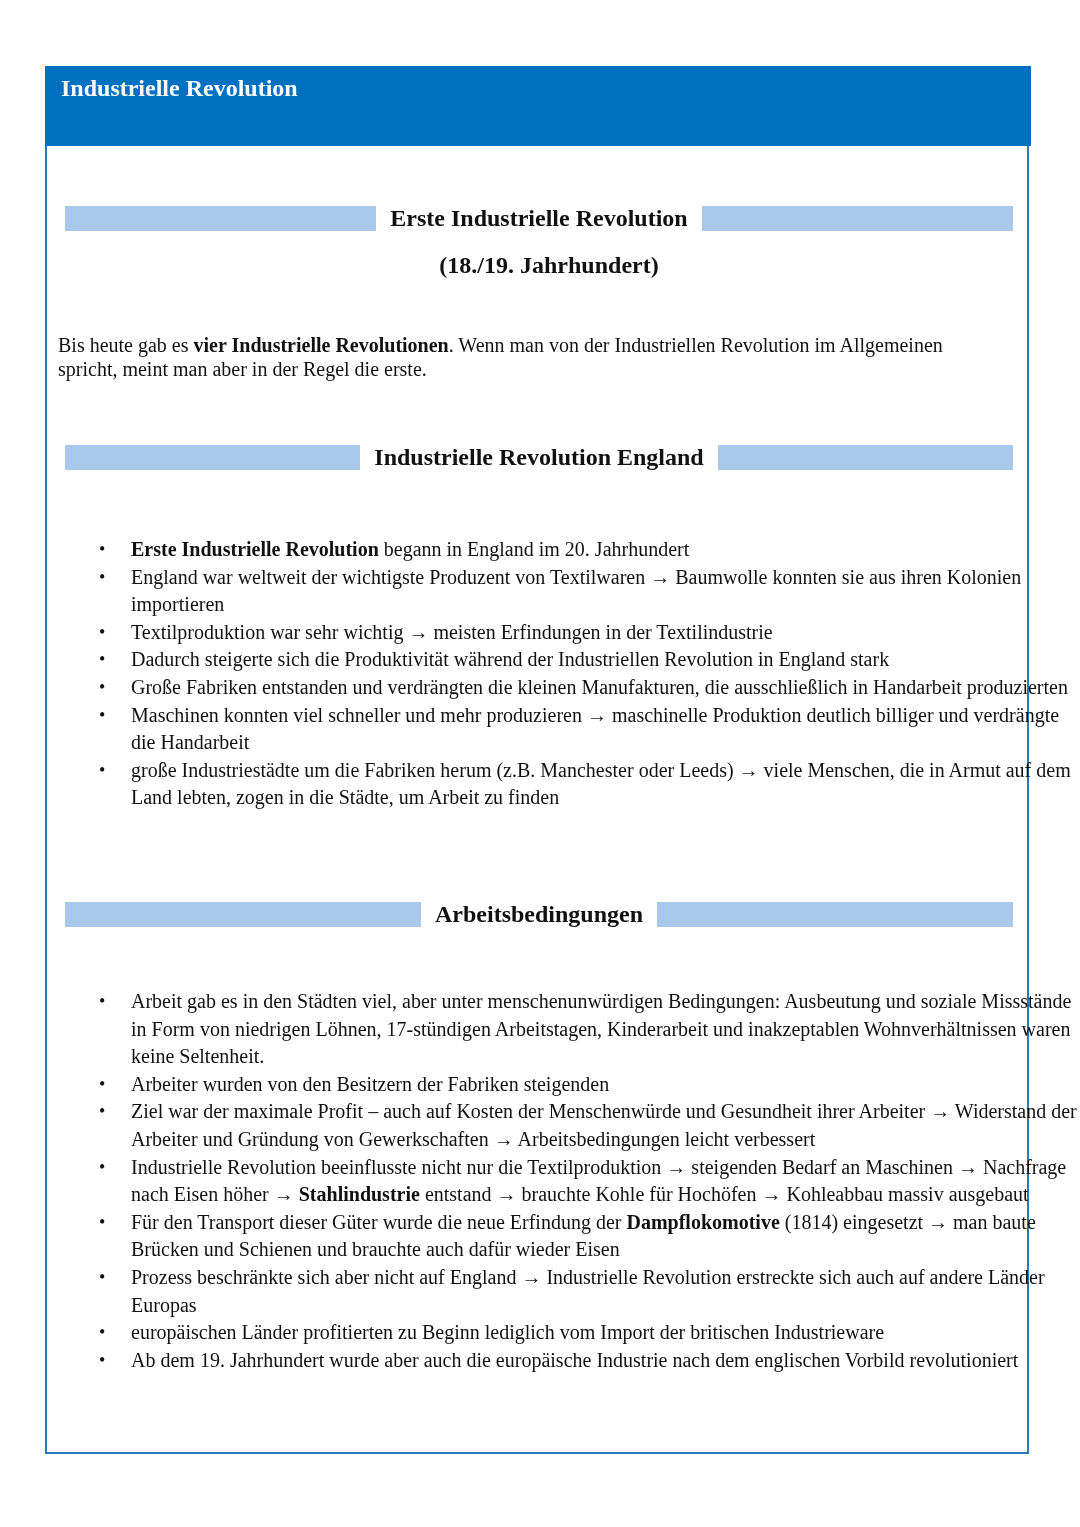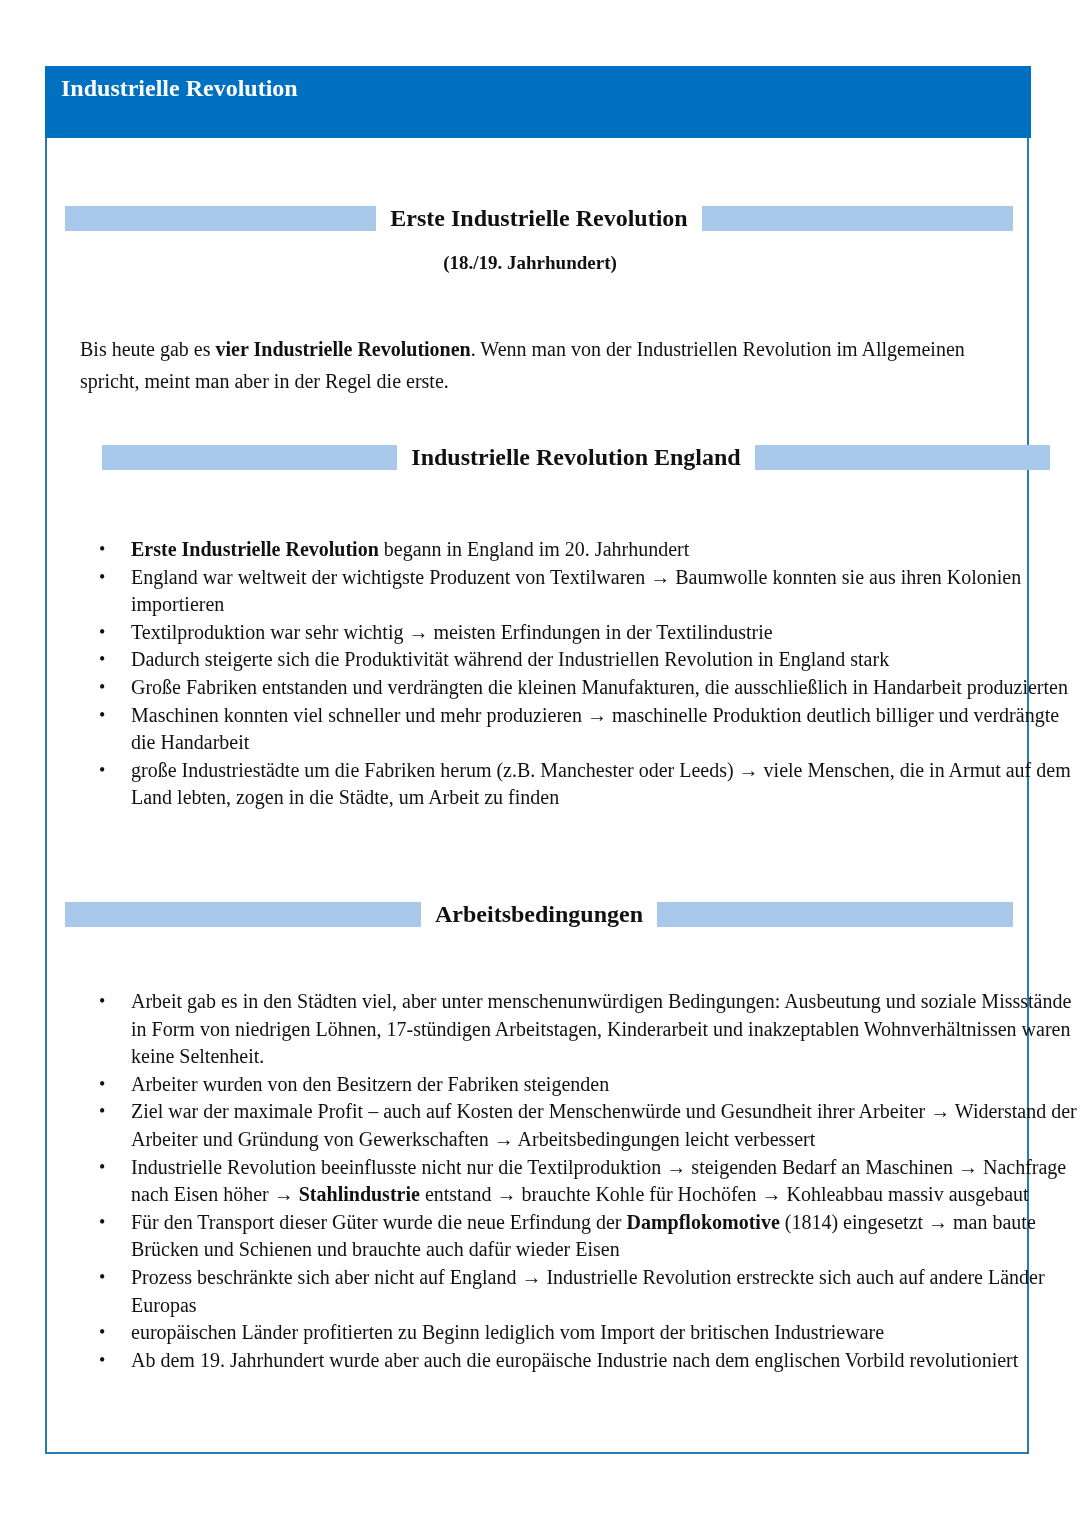--- a/index.html
+++ b/index.html
@@ -25,21 +25,21 @@
       border-top: none;
       box-sizing: border-box;
       background: #ffffff;
       overflow: hidden;
     }
     .header-bar {
       position: absolute;
       left: 45px;
       top: 66px;
       width: 986px;
-      height: 72px;
+      height: 80px;
       background: #0070c0;
     }
     .header-title {
       position: absolute;
       left: 16px;
       top: 9px;
       color: #ffffff;
       font-weight: bold;
       font-size: 24px;
       letter-spacing: 0px;
@@ -59,32 +59,32 @@
     }
     .section-heading .label {
       font-weight: bold;
       font-size: 24px;
       padding: 0 14px;
       white-space: nowrap;
       color: #111111;
     }
     .subheading {
       position: absolute;
-      left: 56px;
+      left: 75px;
       width: 948px;
       text-align: center;
       font-weight: bold;
-      font-size: 19px;
+      font-size: 24px;
     }
     .paragraph {
       position: absolute;
-      left: 80px;
+      left: 58px;
       width: 900px;
       font-size: 20px;
-      line-height: 32px;
+      line-height: 24px;
     }
     ul.bullets {
       position: absolute;
       left: 66px;
       width: 955px;
       margin: 0;
       padding: 0 0 0 65px;
       list-style: none;
       font-size: 20px;
       line-height: 27.6px;
@@ -111,21 +111,21 @@
 
 <div class="section-heading" style="top:205px;">
   <div class="bar"></div>
   <div class="label">Erste Industrielle Revolution</div>
   <div class="bar"></div>
 </div>
 <div class="subheading" style="top:252px;">(18./19. Jahrhundert)</div>
 
 <div class="paragraph" style="top:333px;"><span>Bis heute gab es </span><b>vier Industrielle Revolutionen</b><span>. Wenn man von der Industriellen Revolution im Allgemeinen spricht, meint man aber in der Regel die erste.</span></div>
 
-<div class="section-heading" style="top:444px;margin-left:37px;">
+<div class="section-heading" style="top:444px;">
   <div class="bar"></div>
   <div class="label">Industrielle Revolution England</div>
   <div class="bar"></div>
 </div>
 
 <ul class="bullets" style="top:536px;">
   <li><span class="dot">•</span><b>Erste Industrielle Revolution</b><span> begann in England im 20. Jahrhundert</span></li>
   <li><span class="dot">•</span><span>England war weltweit der wichtigste Produzent von Textilwaren → Baumwolle konnten sie aus ihren Kolonien importieren</span></li>
   <li><span class="dot">•</span><span>Textilproduktion war sehr wichtig → meisten Erfindungen in der Textilindustrie</span></li>
   <li><span class="dot">•</span><span>Dadurch steigerte sich die Produktivität während der Industriellen Revolution in England stark</span></li>

